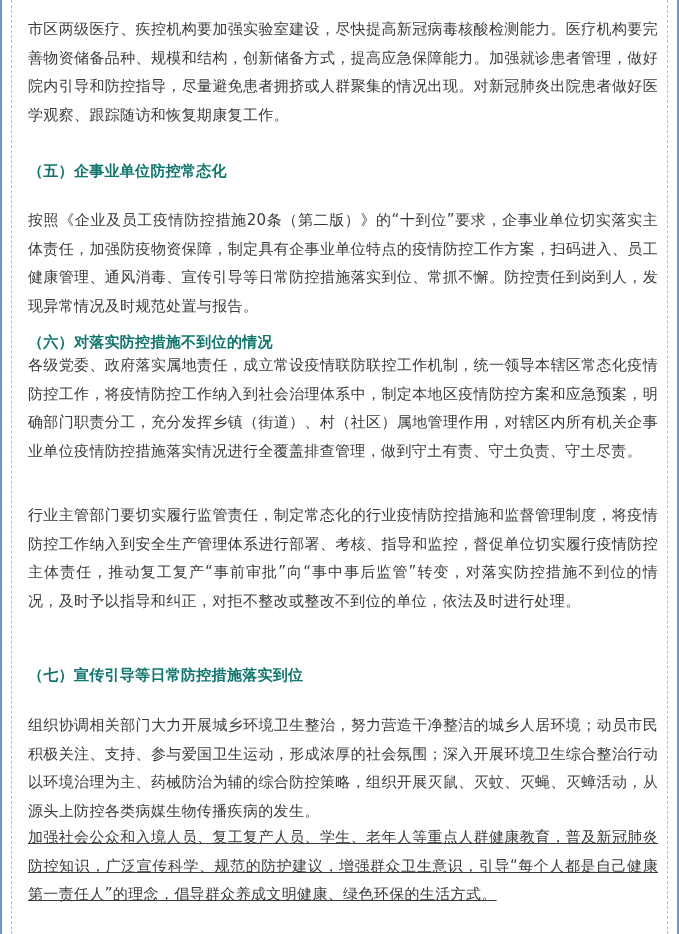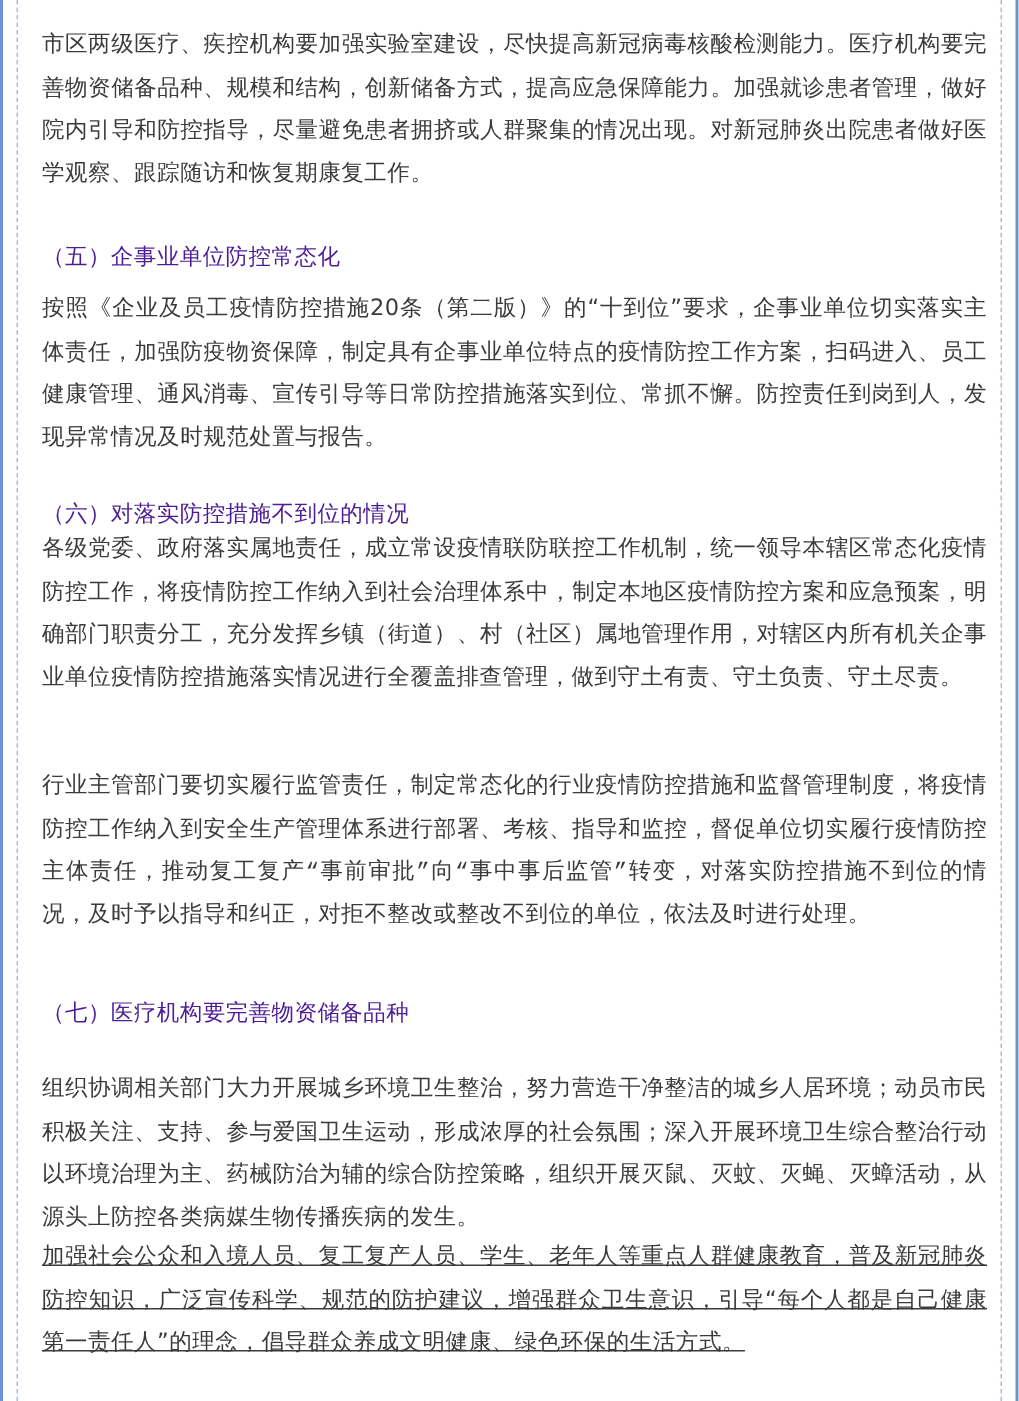--- a/index.html
+++ b/index.html
@@ -24,58 +24,58 @@
   p {
     margin: 0;
     font-size: 15px;
     line-height: 28.7px;
     letter-spacing: 0.35px;
     text-align: justify;
   }
   h3 {
     margin: 0;
     font-size: 15px;
-    font-weight: normal;
-    color: #4c1d95;
+    font-weight: bold;
+    color: #0f766e;
     line-height: 22px;
     letter-spacing: 0.3px;
   }
   .blk { position: absolute; left: 0; width: 630px; }
 </style>
 </head>
 <body>
 
 <div class="frame">
   <div class="inner"></div>
 
   <div class="content">
 
     <div class="blk" style="top:0px;">
       <p>市区两级医疗、疾控机构要加强实验室建设，尽快提高新冠病毒核酸检测能力。医疗机构要完善物资储备品种、规模和结构，创新储备方式，提高应急保障能力。加强就诊患者管理，做好院内引导和防控指导，尽量避免患者拥挤或人群聚集的情况出现。对新冠肺炎出院患者做好医学观察、跟踪随访和恢复期康复工作。</p>
     </div>
 
     <div class="blk" style="top:145px;">
       <h3>（五）企事业单位防控常态化</h3>
     </div>
-    <div class="blk" style="top:176px;">
+    <div class="blk" style="top:191px;">
       <p>按照《企业及员工疫情防控措施20条（第二版）》的“十到位”要求，企事业单位切实落实主体责任，加强防疫物资保障，制定具有企事业单位特点的疫情防控工作方案，扫码进入、员工健康管理、通风消毒、宣传引导等日常防控措施落实到位、常抓不懈。防控责任到岗到人，发现异常情况及时规范处置与报告。</p>
     </div>
 
     <div class="blk" style="top:316px;">
       <h3>（六）对落实防控措施不到位的情况</h3>
     </div>
     <div class="blk" style="top:336px;">
       <p>各级党委、政府落实属地责任，成立常设疫情联防联控工作机制，统一领导本辖区常态化疫情防控工作，将疫情防控工作纳入到社会治理体系中，制定本地区疫情防控方案和应急预案，明确部门职责分工，充分发挥乡镇（街道）、村（社区）属地管理作用，对辖区内所有机关企事业单位疫情防控措施落实情况进行全覆盖排查管理，做到守土有责、守土负责、守土尽责。</p>
     </div>
-    <div class="blk" style="top:496px;font-family:Liberation Mono, monospace;">
+    <div class="blk" style="top:486px;">
       <p>行业主管部门要切实履行监管责任，制定常态化的行业疫情防控措施和监督管理制度，将疫情防控工作纳入到安全生产管理体系进行部署、考核、指导和监控，督促单位切实履行疫情防控主体责任，推动复工复产“事前审批”向“事中事后监管”转变，对落实防控措施不到位的情况，及时予以指导和纠正，对拒不整改或整改不到位的单位，依法及时进行处理。</p>
     </div>
 
     <div class="blk" style="top:649px;">
-      <h3>（七）医疗机构要完善物资储备品种</h3>
+      <h3>（七）宣传引导等日常防控措施落实到位</h3>
     </div>
     <div class="blk" style="top:696px;">
       <p>组织协调相关部门大力开展城乡环境卫生整治，努力营造干净整洁的城乡人居环境；动员市民积极关注、支持、参与爱国卫生运动，形成浓厚的社会氛围；深入开展环境卫生综合整治行动以环境治理为主、药械防治为辅的综合防控策略，组织开展灭鼠、灭蚊、灭蝇、灭蟑活动，从源头上防控各类病媒生物传播疾病的发生。</p>
     </div>
     <div class="blk" style="top:808px;text-decoration:underline;">
       <p>加强社会公众和入境人员、复工复产人员、学生、老年人等重点人群健康教育，普及新冠肺炎防控知识，广泛宣传科学、规范的防护建议，增强群众卫生意识，引导“每个人都是自己健康第一责任人”的理念，倡导群众养成文明健康、绿色环保的生活方式。</p>
     </div>
 
   </div>
 </div>

